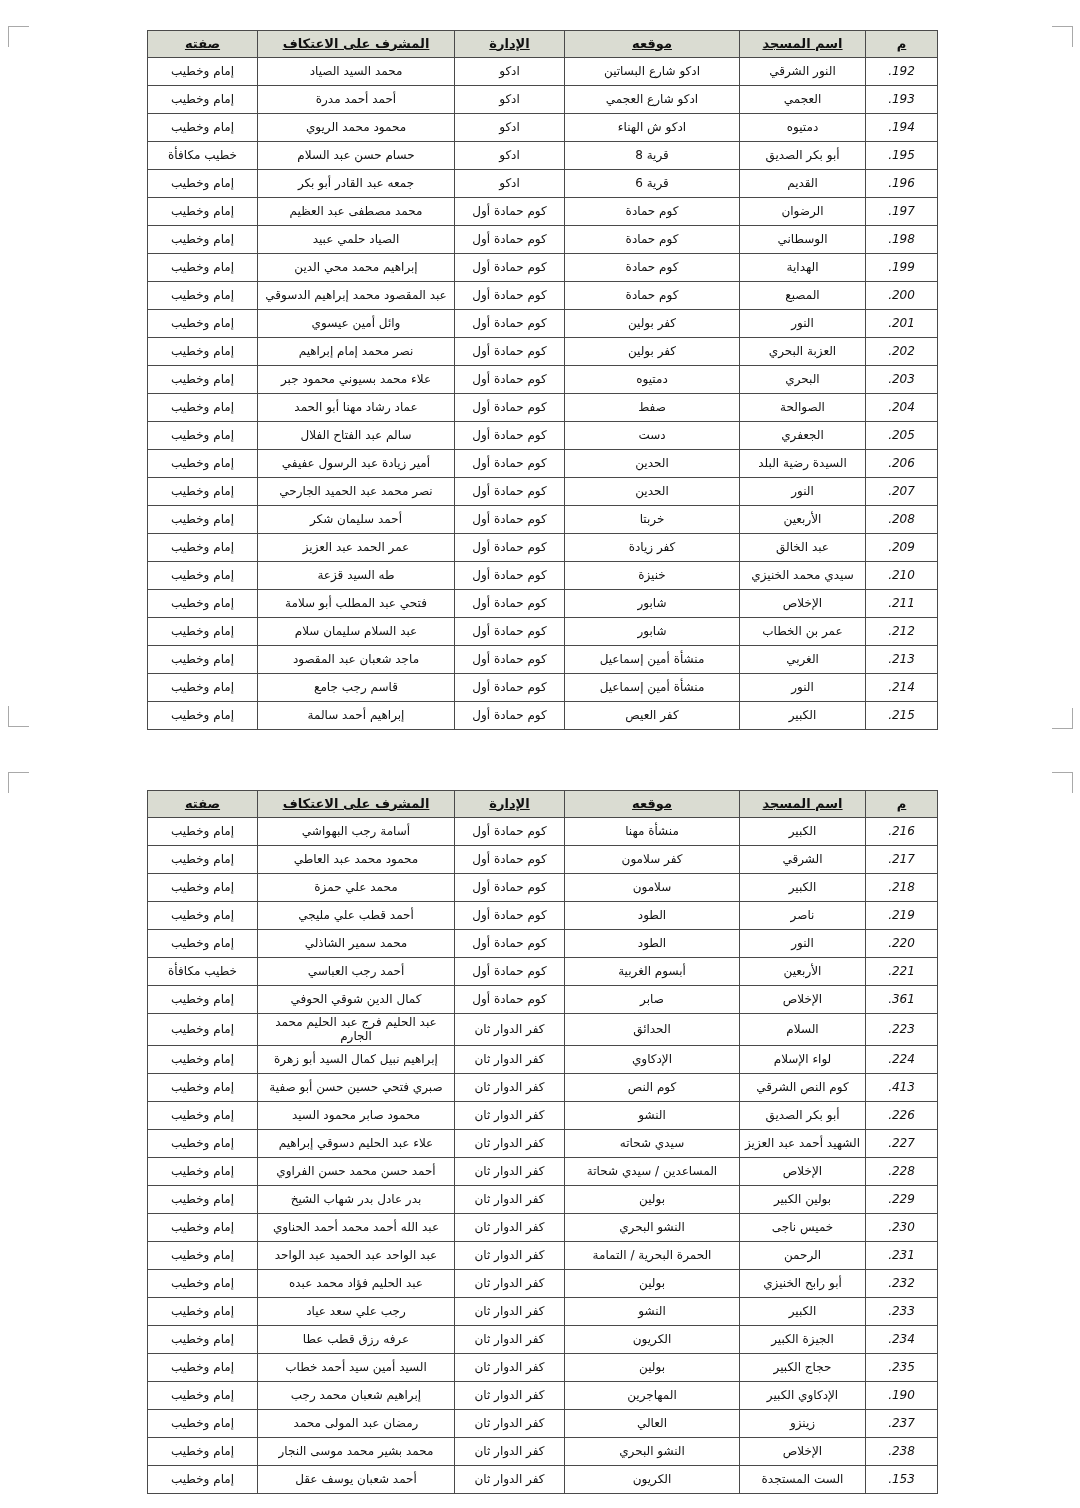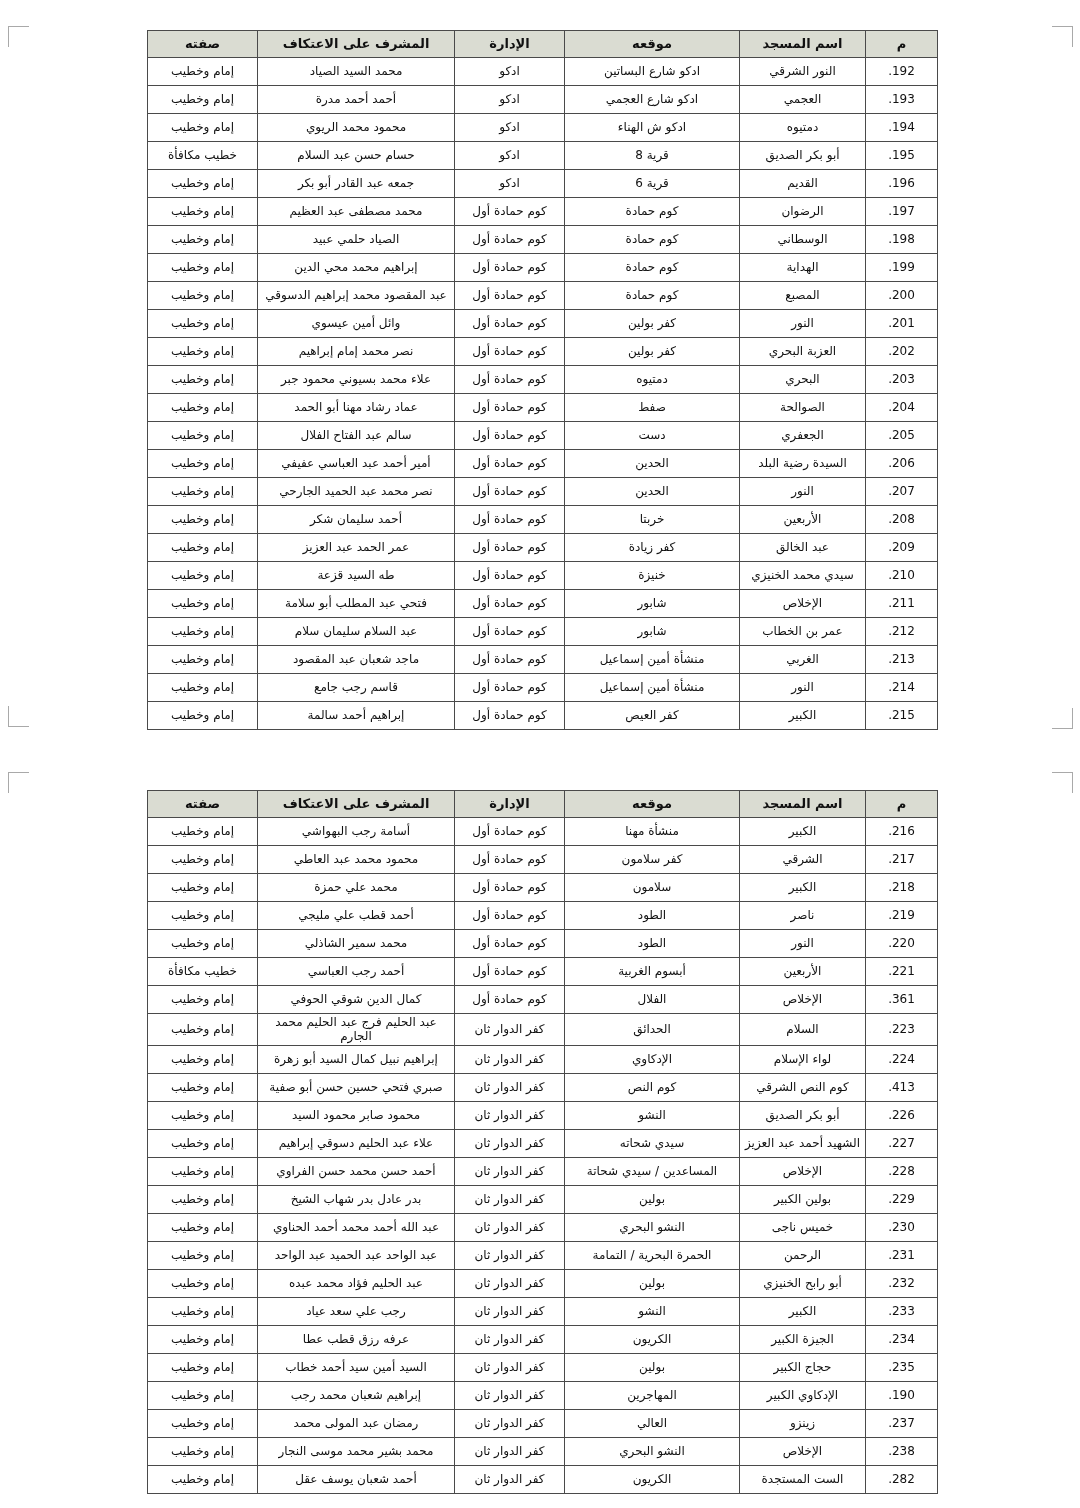--- a/index.html
+++ b/index.html
@@ -39,29 +39,31 @@
     padding: 1px 4px;
     color: #111;
     overflow: hidden;
   }
   table.iktikaf th {
     background: #dadcd2;
     font-weight: bold;
     font-size: 13px;
     height: 24px;
     line-height: 1.15;
+    text-decoration: underline;
   }
   table.iktikaf td {
     font-size: 12px;
     height: 25px;
     line-height: 1.2;
   }
   td.col-num {
     font-size: 12.5px;
     direction: rtl;
+    font-style: italic;
   }
   
   col.c-num { width: 72px; }
   col.c-mosque { width: 126px; }
   col.c-location { width: 175px; }
   col.c-admin { width: 110px; }
   col.c-supervisor { width: 197px; }
   col.c-title { width: 110px; }
 
   
@@ -218,21 +220,21 @@
             <td class="col-location">دست</td>
             <td class="col-admin">كوم حمادة أول</td>
             <td class="col-supervisor">سالم عبد الفتاح الفلال</td>
             <td class="col-title">إمام وخطيب</td>
           </tr>
           <tr>
             <td class="col-num">206.</td>
             <td class="col-mosque">السيدة رضية البلد</td>
             <td class="col-location">الحدين</td>
             <td class="col-admin">كوم حمادة أول</td>
-            <td class="col-supervisor">أمير أحمد عبد العباسي عفيفي</td>
+            <td class="col-supervisor">أمير زيادة عبد الرسول عفيفي</td>
             <td class="col-title">إمام وخطيب</td>
           </tr>
           <tr>
             <td class="col-num">207.</td>
             <td class="col-mosque">النور</td>
             <td class="col-location">الحدين</td>
             <td class="col-admin">كوم حمادة أول</td>
             <td class="col-supervisor">نصر محمد عبد الحميد الجارحي</td>
             <td class="col-title">إمام وخطيب</td>
           </tr>
@@ -369,21 +371,21 @@
             <td class="col-num">221.</td>
             <td class="col-mosque">الأربعين</td>
             <td class="col-location">أبسوم الغربية</td>
             <td class="col-admin">كوم حمادة أول</td>
             <td class="col-supervisor">أحمد رجب العباسي</td>
             <td class="col-title">خطيب مكافأة</td>
           </tr>
           <tr>
             <td class="col-num">361.</td>
             <td class="col-mosque">الإخلاص</td>
-            <td class="col-location">الفلال</td>
+            <td class="col-location">صابر</td>
             <td class="col-admin">كوم حمادة أول</td>
             <td class="col-supervisor">كمال الدين شوقي الحوفي</td>
             <td class="col-title">إمام وخطيب</td>
           </tr>
           <tr>
             <td class="col-num">223.</td>
             <td class="col-mosque">السلام</td>
             <td class="col-location">الحدائق</td>
             <td class="col-admin">كفر الدوار ثان</td>
             <td class="col-supervisor">عبد الحليم فرج عبد الحليم محمد الجارم</td>
@@ -503,21 +505,21 @@
           </tr>
           <tr>
             <td class="col-num">238.</td>
             <td class="col-mosque">الإخلاص</td>
             <td class="col-location">النشو البحري</td>
             <td class="col-admin">كفر الدوار ثان</td>
             <td class="col-supervisor">محمد بشير محمد موسى النجار</td>
             <td class="col-title">إمام وخطيب</td>
           </tr>
           <tr>
-            <td class="col-num">282.</td>
+            <td class="col-num">153.</td>
             <td class="col-mosque">الست المستجدة</td>
             <td class="col-location">الكريون</td>
             <td class="col-admin">كفر الدوار ثان</td>
             <td class="col-supervisor">أحمد شعبان يوسف عقل</td>
             <td class="col-title">إمام وخطيب</td>
           </tr>
         </tbody>
     </table>
   </div>
 

